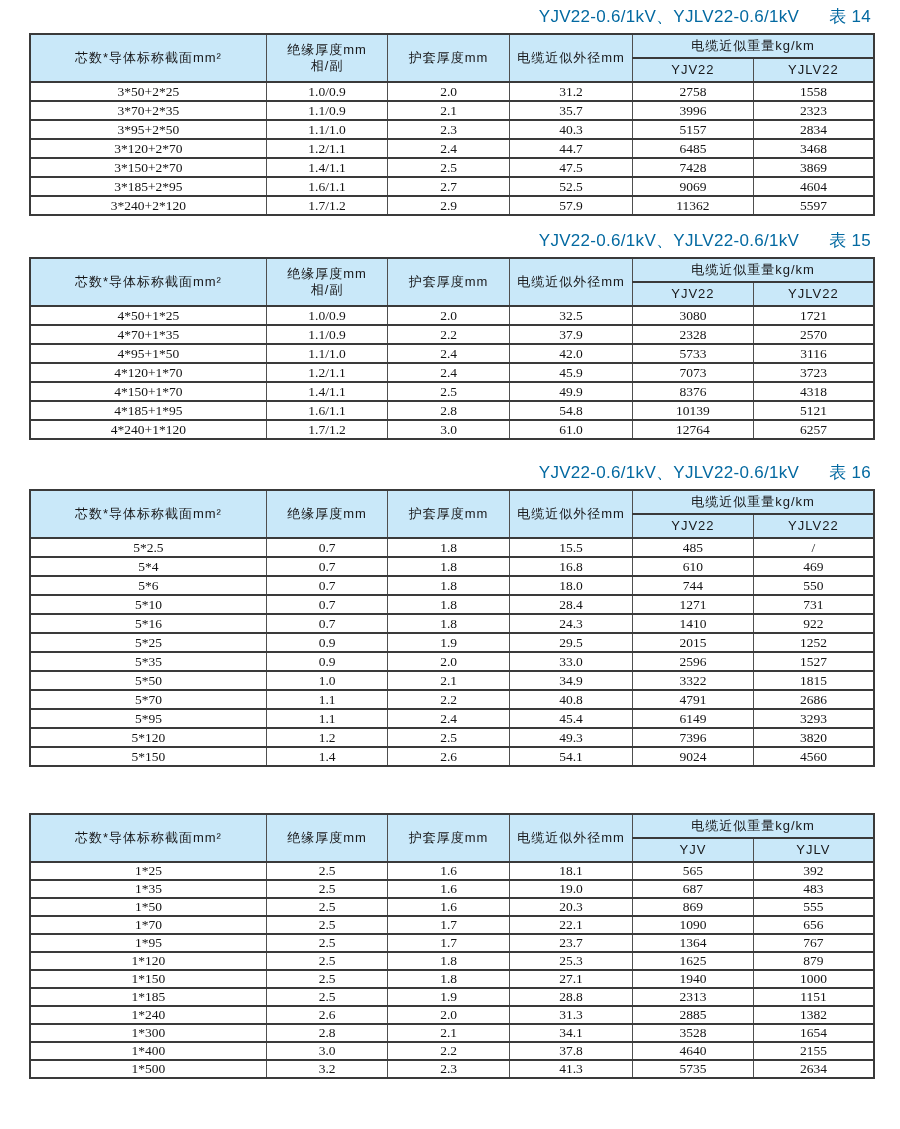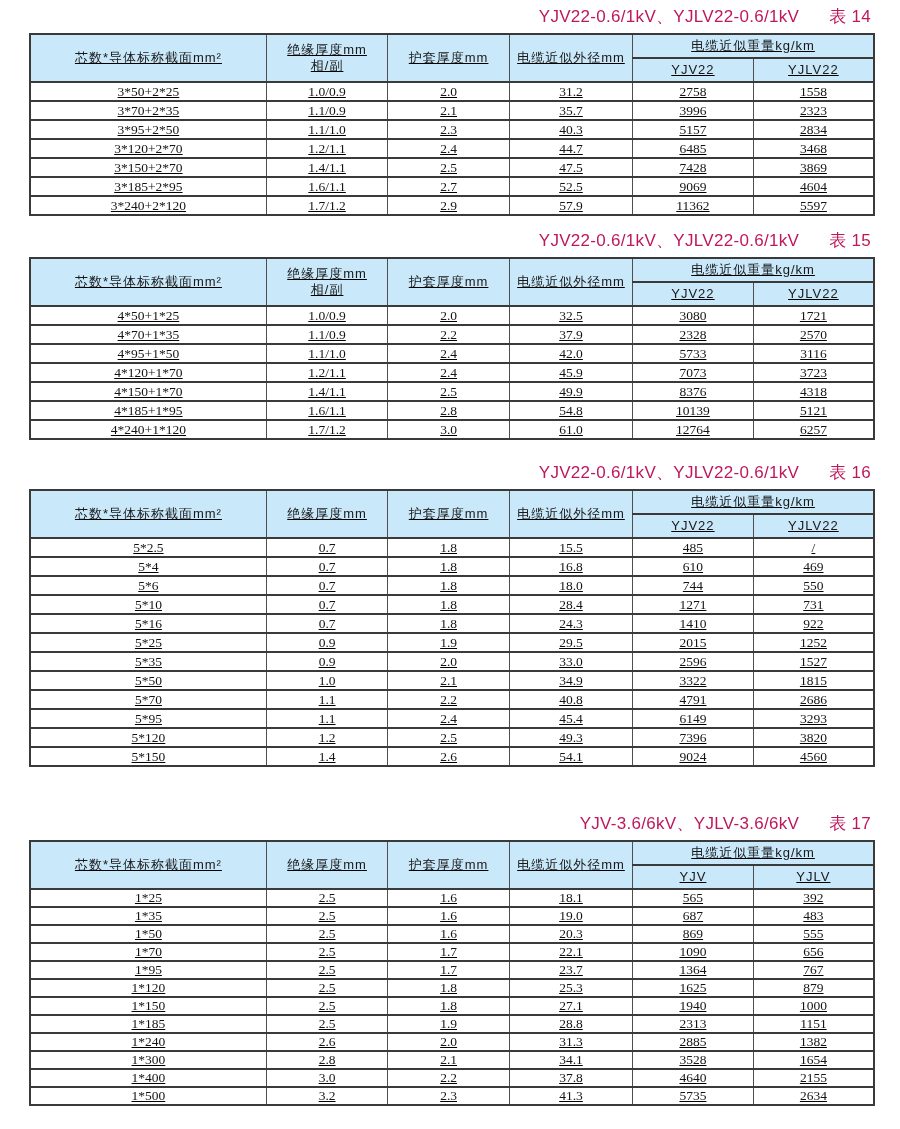--- a/index.html
+++ b/index.html
@@ -18,39 +18,38 @@
   }
   .section {
     margin-left: 29px;
     width: 846px;
   }
   .sec-title {
     display: flex;
     justify-content: flex-end;
     align-items: baseline;
     font-size: 17px;
-    color: #be185d;
+    color: #0369a1;
     letter-spacing: 0.3px;
     line-height: 22px;
     margin-bottom: 5px;
     padding-right: 4px;
     text-align: center;
   }
   .section-1 .sec-title { padding-top: 6px; }
   .section-2 { margin-top: 14px; }
   .section-3 { margin-top: 22px; }
   .section-4 { margin-top: 46px; }
   .t-num { margin-left: 30px; }
 
   table.spec {
     width: 100%;
     border-collapse: collapse;
     border: 2px solid #3a3a3a;
     table-layout: fixed;
-    text-decoration: underline;
   }
   table.spec th, table.spec td {
     border-left: 1px solid #4f4f4f;
     border-right: 1px solid #4f4f4f;
     border-top: 2px solid #3a3a3a;
     border-bottom: 2px solid #3a3a3a;
     text-align: center;
     vertical-align: middle;
     padding: 0;
     overflow: hidden;
@@ -394,24 +393,20 @@
             <td>2.6</td>
             <td>54.1</td>
             <td>9024</td>
             <td>4560</td>
           </tr>
         </tbody>
     </table>
   </div>
 
   <div class="section section-4">
-    <div class="sec-title">
-      <span class="t-main">YJV-3.6/6kV、YJLV-3.6/6kV</span>
-      <span class="t-num">表 17</span>
-    </div>
     <table class="spec rows-16">
       <colgroup>
           <col class="c1">
           <col class="c2">
           <col class="c3">
           <col class="c4">
           <col class="c5">
           <col class="c6">
         </colgroup>
       <thead>

